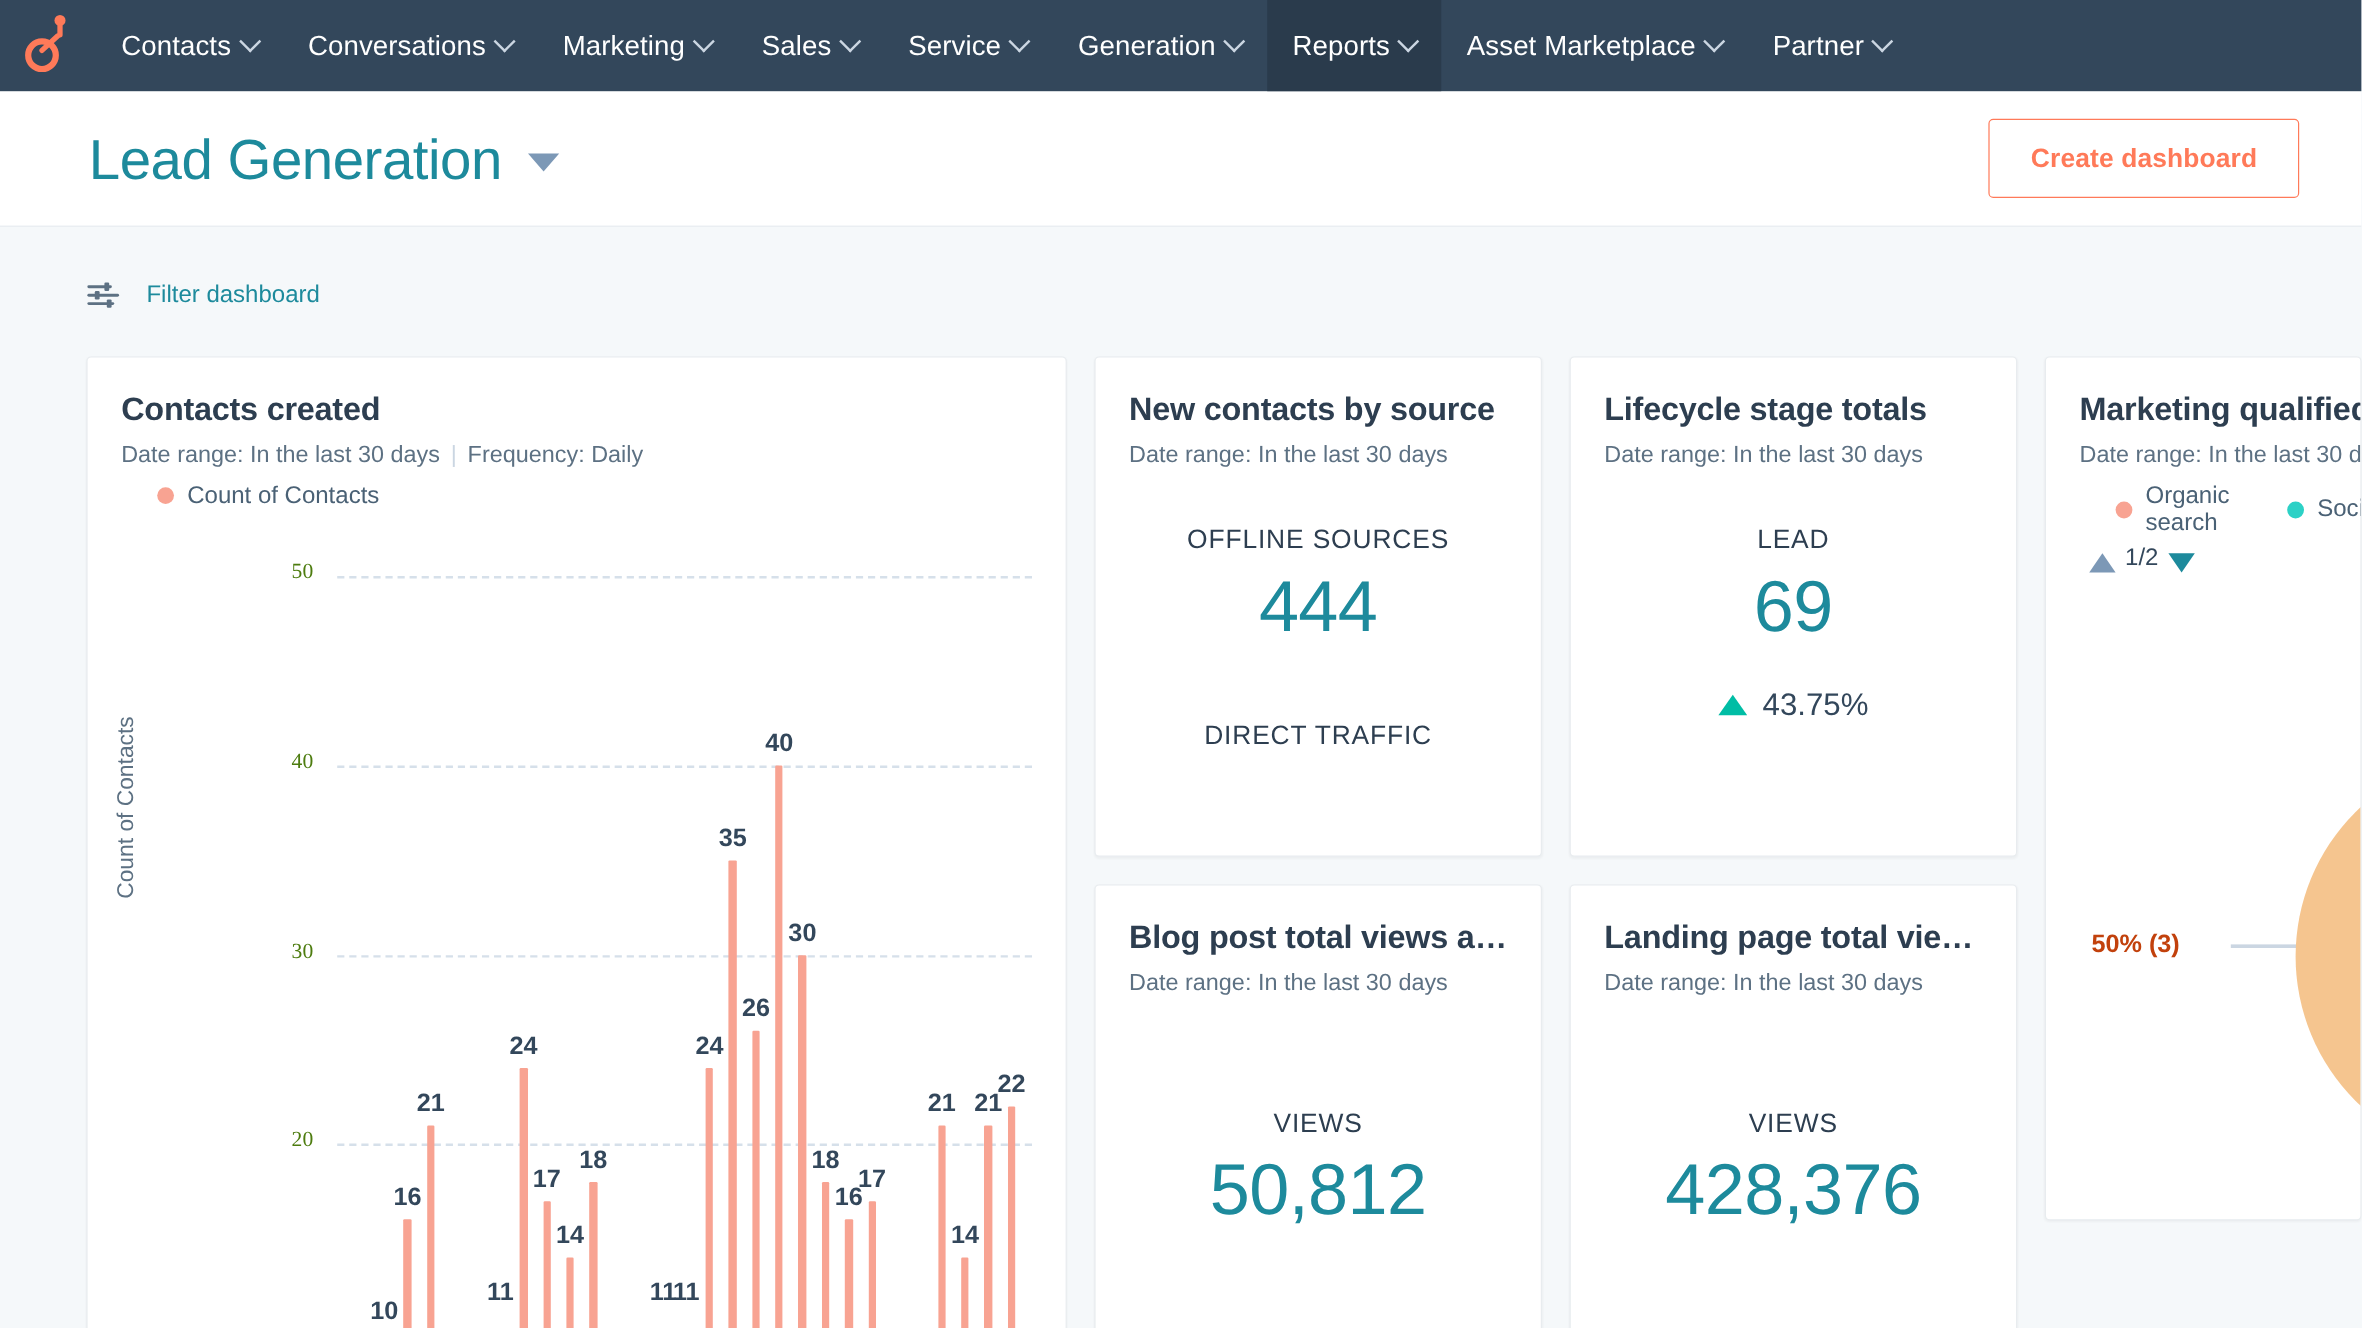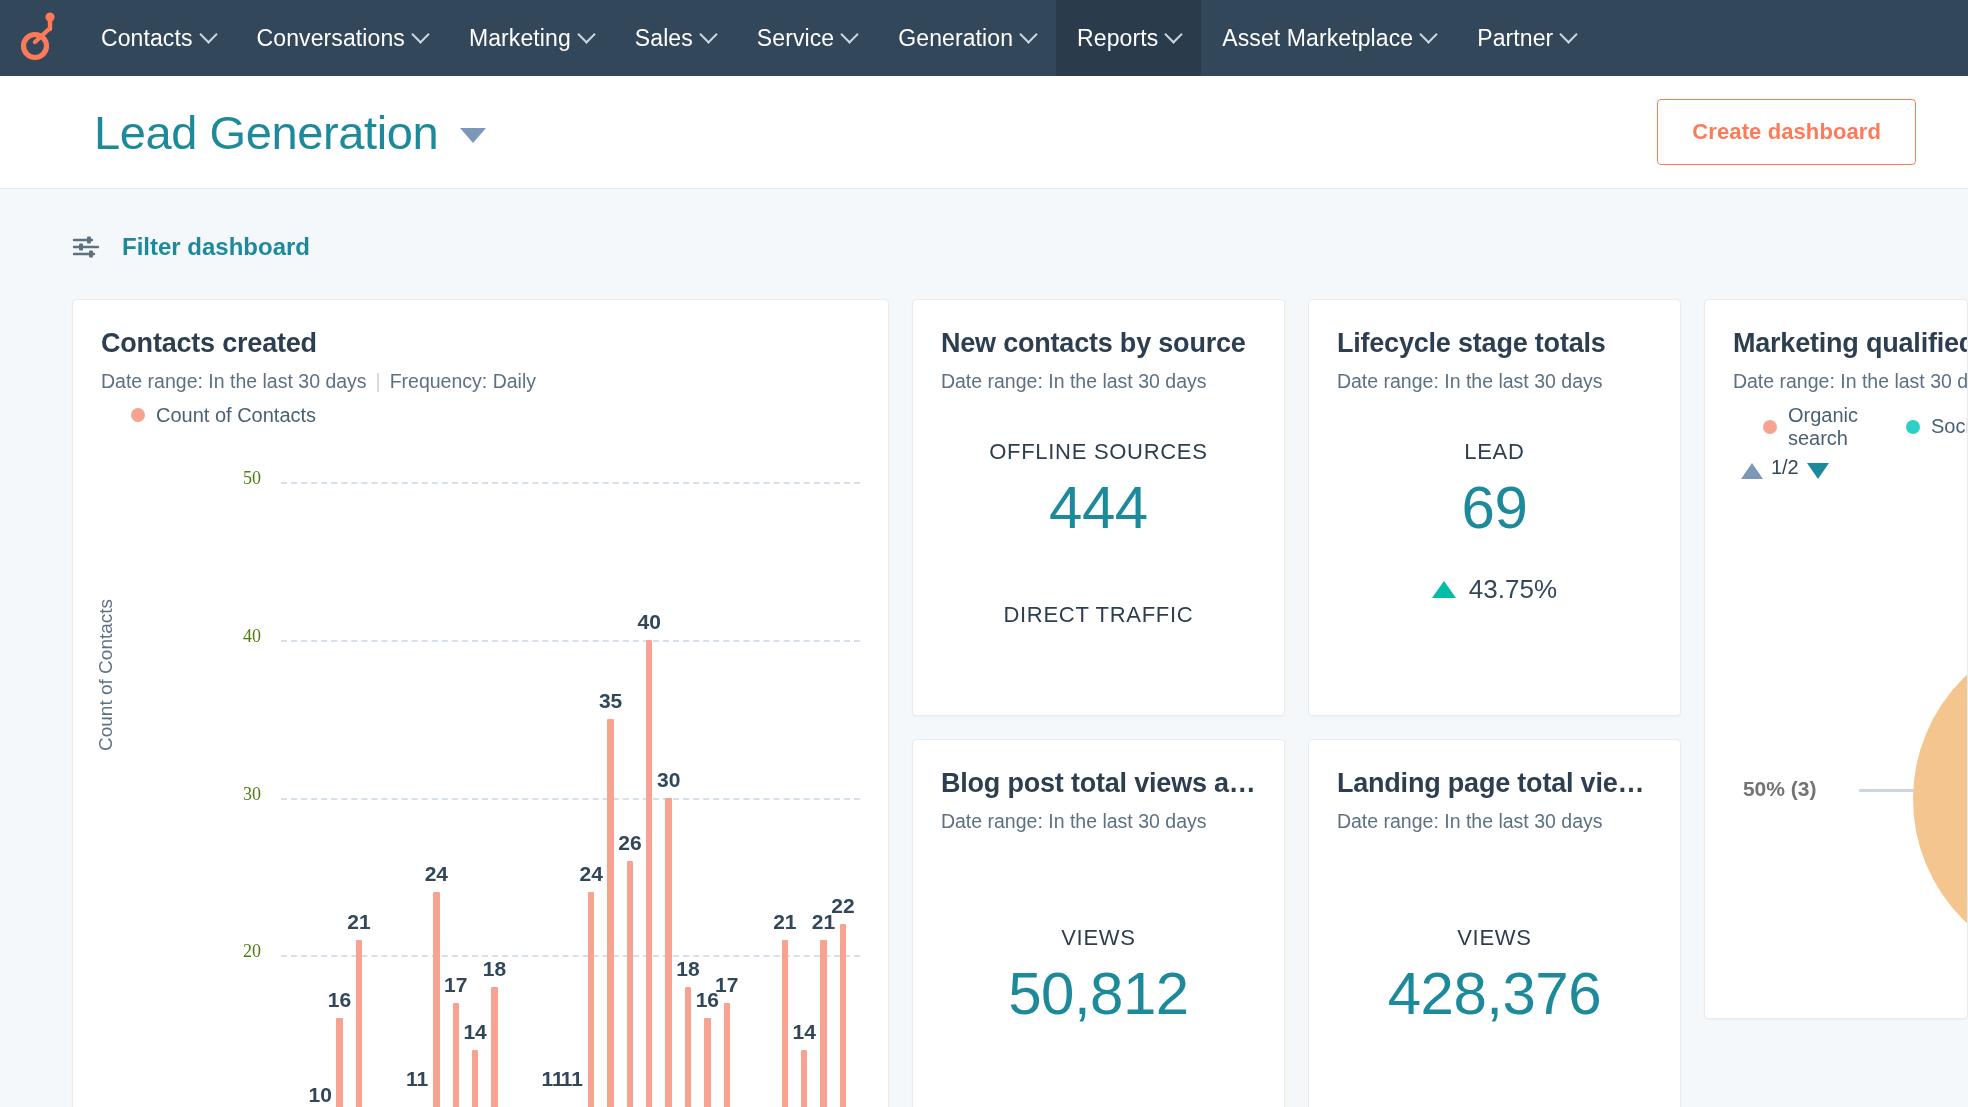--- a/index.html
+++ b/index.html
@@ -57,21 +57,20 @@
     align-items: center;
     justify-content: space-between;
     padding: 0 52px 0 74px;
   }
   .title-wrap { display: flex; align-items: center; gap: 22px; }
   .page-title {
     font-size: 47px;
     font-weight: 400;
     color: #1d8a9c;
     letter-spacing: -.4px;
-    margin-left: 20px;
   }
   .caret-down {
     width: 0; height: 0;
     border-left: 13px solid transparent;
     border-right: 13px solid transparent;
     border-top: 15px solid #7c98b6;
     margin-top: 6px;
     cursor: pointer;
   }
   .btn-outline {
@@ -93,22 +92,22 @@
     display: flex;
     align-items: center;
     gap: 22px;
     padding: 0 0 0 72px;
     margin-bottom: 38px;
     cursor: pointer;
     width: max-content;
   }
   .filter-label {
     color: #1d8a9c;
-    font-size: 24px;
-    font-weight: 700;
+    font-size: 20px;
+    font-weight: 400;
   }
 
   
   .grid {
     display: flex;
     gap: 23px;
     padding: 0 0 0 72px;
     align-items: flex-start;
   }
   .card {
@@ -289,21 +288,21 @@
     height: 340px;
     border-radius: 50%;
     background: #f5c58f;
   }
   .pie-label {
     position: absolute;
     left: 10px;
     top: 178px;
     font-size: 21px;
     font-weight: 700;
-    color: #737373;
+    color: #c2410c;
     white-space: nowrap;
   }
   .pie-leader {
     position: absolute;
     left: 126px;
     top: 190px;
     width: 56px;
     height: 3px;
     background: #cbd6e2;
   }

